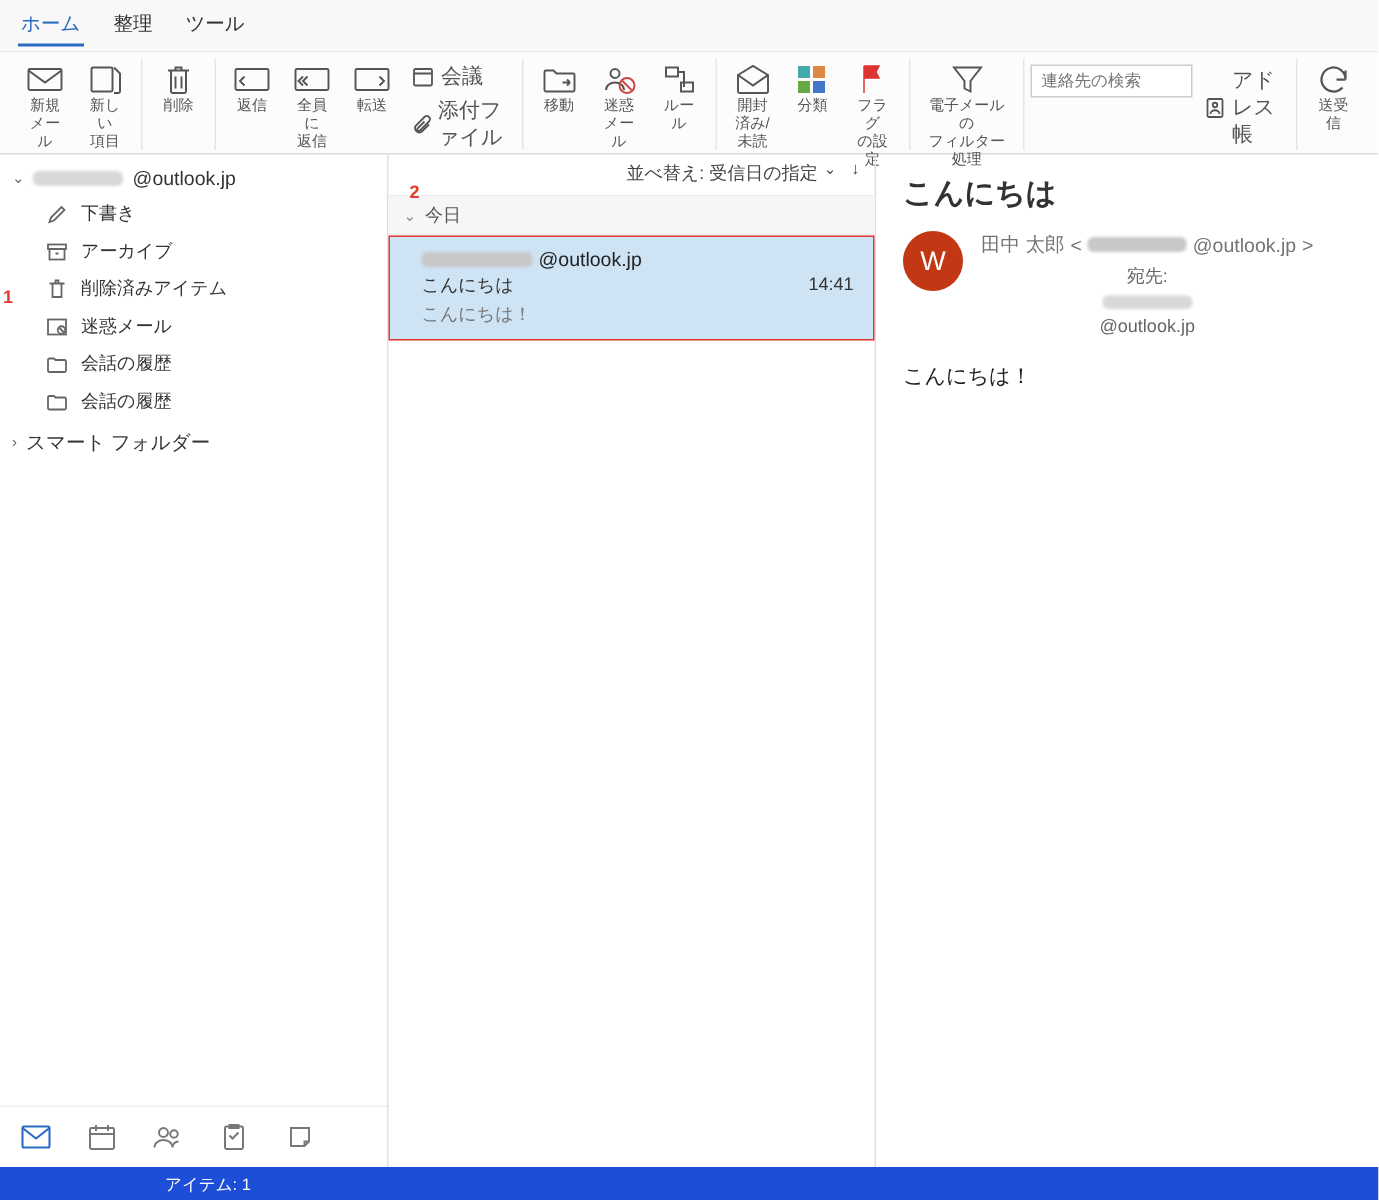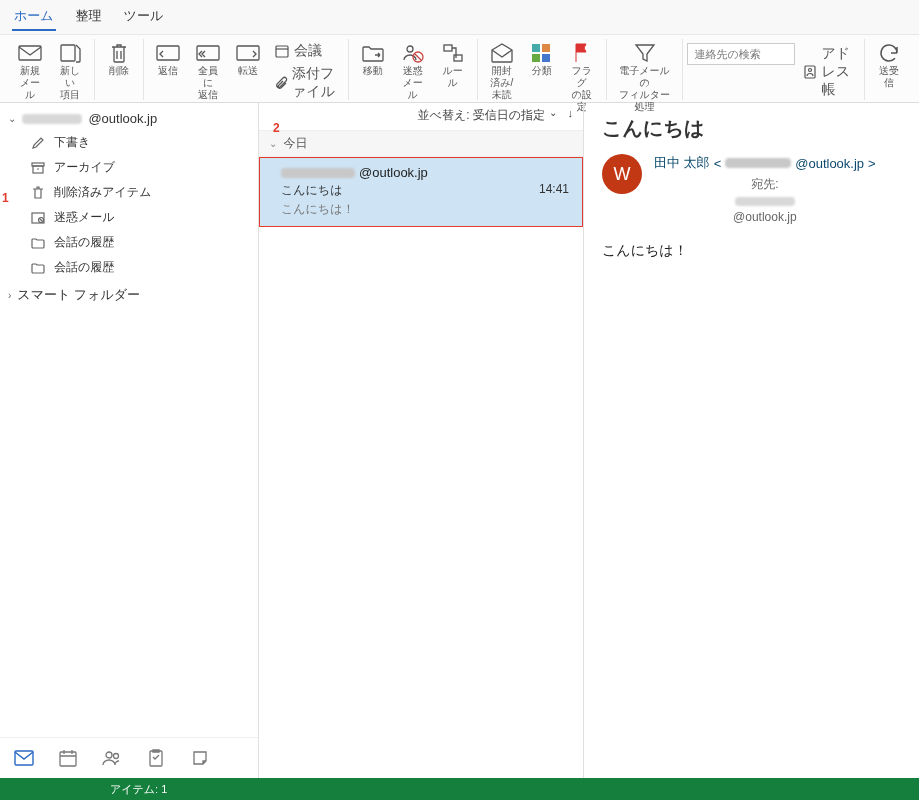--- a/index.html
+++ b/index.html
@@ -38,26 +38,26 @@
 .msg.selected { background:#cee3f4; outline: 1px solid #e43b2d; outline-offset: -1px; }
 .msg .from { font-size:13px; color:#222; display:flex; align-items:center; gap:4px;}
 .msg .from .red { display:inline-block; width:74px; height:10px; background:#c8c8c8; border-radius:4px; filter:blur(1px);}
 .msg .row2 { display:flex; justify-content:space-between; font-size:12px; color:#333; margin-top:2px;}
 .msg .preview { font-size:12px; color:#777; margin-top:2px;}
 .reading { flex:1; padding: 12px 18px; overflow:auto; }
 .reading h1 { font-size: 20px; font-weight:bold; margin-bottom: 12px; }
 .rd-head { display:flex; gap:12px; align-items:flex-start; margin-bottom: 18px; }
 .avatar { width:40px; height:40px; border-radius:50%; background:#c23814; color:#fff; display:flex; align-items:center; justify-content:center; font-size:18px; font-weight:500;}
 .rd-meta { font-size:13px; }
-.rd-meta .sender { color:#0c4a6e; margin-bottom:4px; display:flex; align-items:center; gap:4px;}
+.rd-meta .sender { color:#737373; margin-bottom:4px; display:flex; align-items:center; gap:4px;}
 .rd-meta .sender .red { display:inline-block; width:66px; height:10px; background:#c8c8c8; border-radius:4px; filter:blur(1px); }
 .rd-meta .to { color:#666; font-size:12px; display:flex; align-items:center; gap:4px;flex-direction:column;}
 .rd-meta .to .red { display:inline-block; width:60px; height:9px; background:#d8d8d8; border-radius:4px; filter:blur(1px);}
 .rd-body { font-size:14px; color:#222; }
-.statusbar { height:22px; background:#15803d; color:#fff; font-size:11px; display:flex; align-items:center; padding: 0 110px; }
+.statusbar { height:22px; background:#1d4ed8; color:#fff; font-size:11px; display:flex; align-items:center; padding: 0 110px; }
 svg { display:block; }
 .annot-num { position:absolute; color:#e43b2d; font-size:12px; font-weight:bold; z-index:5; }
 </style>
 </head>
 <body>
 
 <div class="menubar">
   <div class="tab active">ホーム</div>
   <div class="tab">整理</div>
   <div class="tab">ツール</div>

